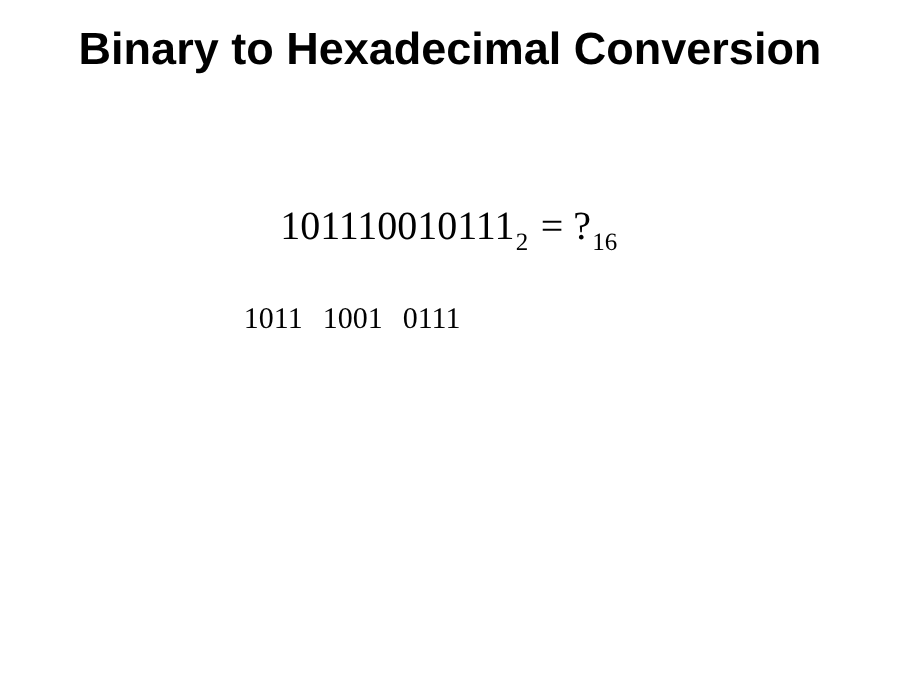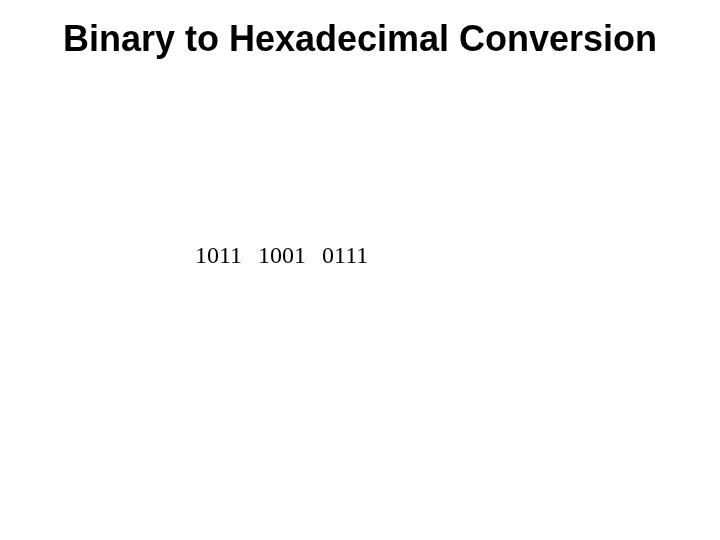--- a/index.html
+++ b/index.html
@@ -54,16 +54,19 @@
     word-spacing: 10px;
   }
 </style>
 </head>
 <body>
 
 <div class="slide">
 
   <div class="title">Binary to Hexadecimal Conversion</div>
 
+  <div class="eq-line">
+    <span class="num">101110010111</span><span class="sub">2</span><span> = </span><span class="num">?</span><span class="sub">16</span>
+  </div>
 
   <div class="grouped">1011  1001  0111</div>
 
 </div>
 
 </body></html>

